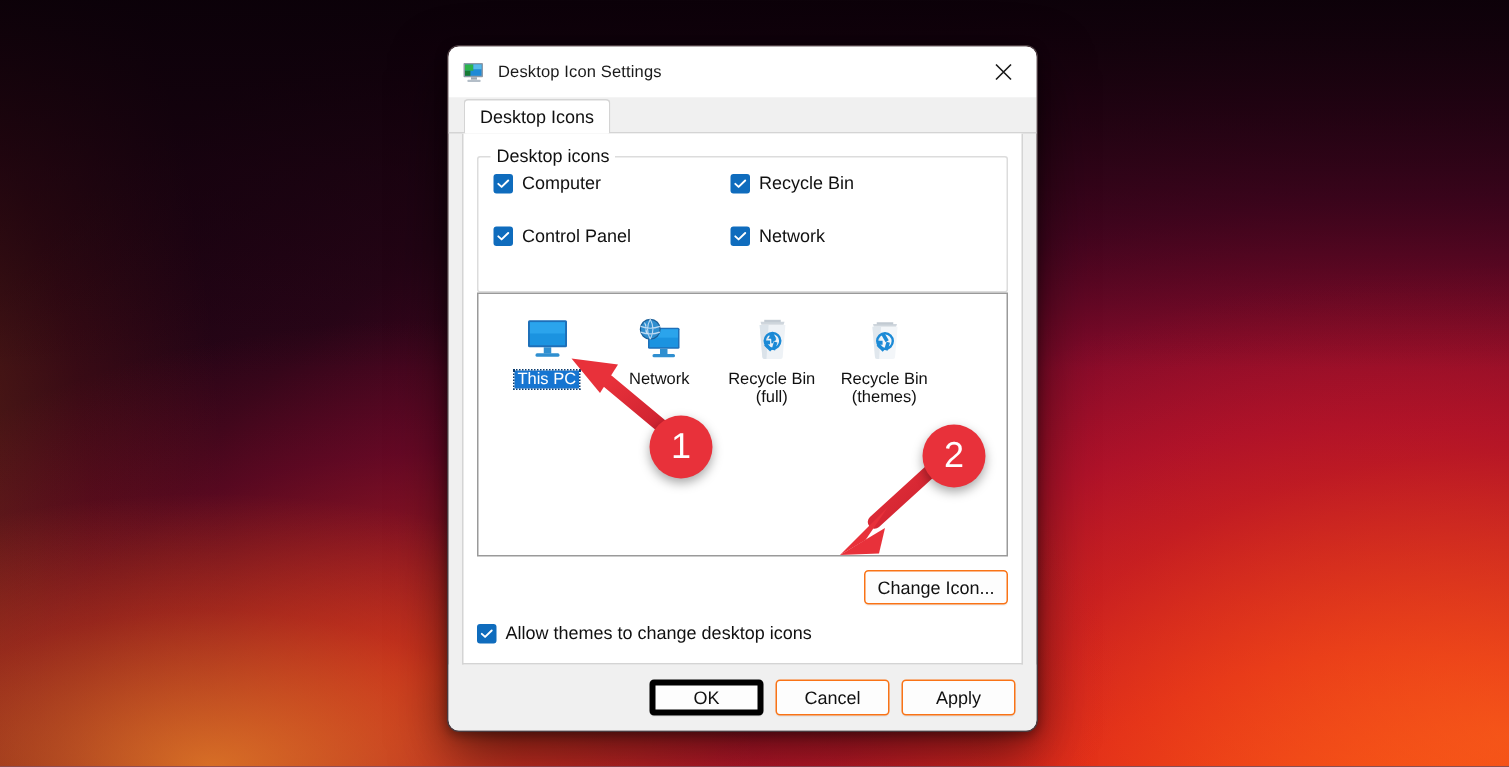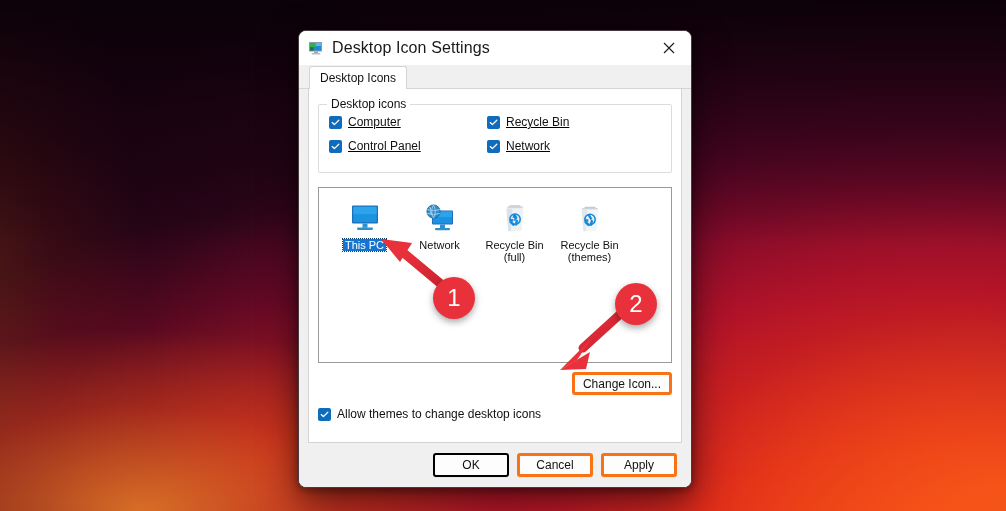--- a/index.html
+++ b/index.html
@@ -62,21 +62,21 @@
     align-items: center;
     flex: 0 0 auto;
     position: relative;
   }
   .title-icon {
     width: 16px; height: 16px;
     margin-left: 9px; margin-right: 8px;
     flex: 0 0 auto;
   }
   .title-text {
-    font-size: 16px;
+    font-size: 11px;
     color: #1a1a1a;
     letter-spacing: 0.1px;
   }
   .close-btn {
     position: absolute;
     right: 0; top: 0;
     width: 44px; height: 34px;
     display: flex; align-items: center; justify-content: center;
     color: #1a1a1a;
     font-size: 14px;
@@ -135,38 +135,36 @@
     position: absolute;
     top: -8px; left: 8px;
     background: #ffffff;
     padding: 0 4px;
     font-size: 12px;
     color: #111;
   }
   .cb-grid {
     display: grid;
     grid-template-columns: 158px 1fr;
-    row-gap: 10px;
-    text-decoration: underline;
+    row-gap: 21px;
   }
   .cb-row { display: flex; align-items: center; }
   .checkbox {
     width: 13px; height: 13px;
     border-radius: 2px;
     background: #0f6cbd;
     margin-right: 6px;
     flex: 0 0 auto;
     display: flex; align-items: center; justify-content: center;
   }
   .checkbox svg { display: block; }
   .cb-label { font-size: 12px; color: #111; }
 
   
   .preview {
-    margin-top: 14px;
     border: 1px solid #9a9a9a;
     background: #ffffff;
     height: 176px;
     position: relative;
     padding: 10px 8px 0 8px;
   }
   .icon-grid {
     display: flex;
     flex-wrap: wrap;
   }
@@ -206,21 +204,21 @@
     justify-content: flex-end;
     gap: 6px;
   }
   .btn {
     min-width: 84px;
     height: 23px;
     padding: 0 8px;
     font-size: 12px;
     color: #111;
     background: #fdfdfd;
-    border: 3px solid #f97316;
+    border: 1px solid #f97316;
     border-radius: 3px;
     display: flex; align-items: center; justify-content: center;
     box-shadow: 0 1px 0 rgba(0,0,0,0.04);
   }
   .allow-row {
     margin-top: 12px;
     display: flex;
     align-items: center;
     text-align: center;
   }
@@ -231,21 +229,21 @@
     height: 44px;
     display: flex;
     align-items: center;
     justify-content: flex-end;
     gap: 8px;
     padding: 0 14px 0 0;
     background: #f0f0f0;
   }
   .footer .btn { min-width: 76px; height: 24px; }
   .footer .btn.default {
-    border: 2px solid #000000;
+    border: 4px solid #000000;
     background: #fdfdfd;
   }
 
   
   .anno-layer {
     position: absolute;
     inset: 0;
     pointer-events: none;
   }
   .badge {

